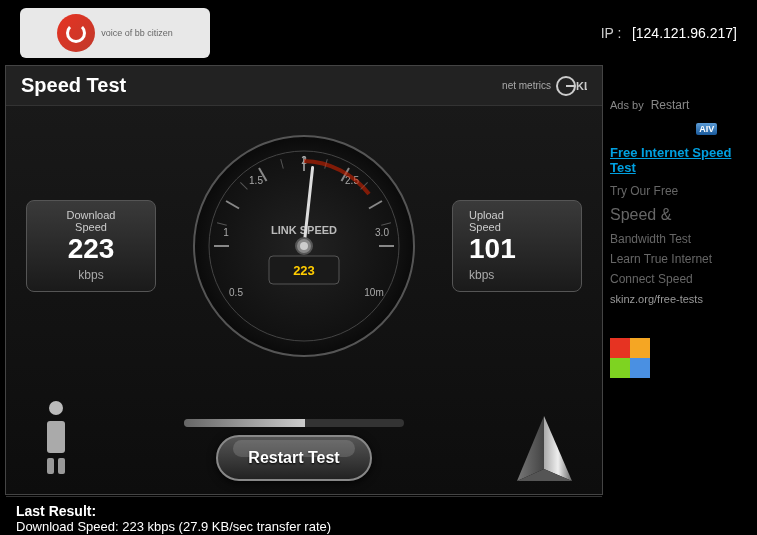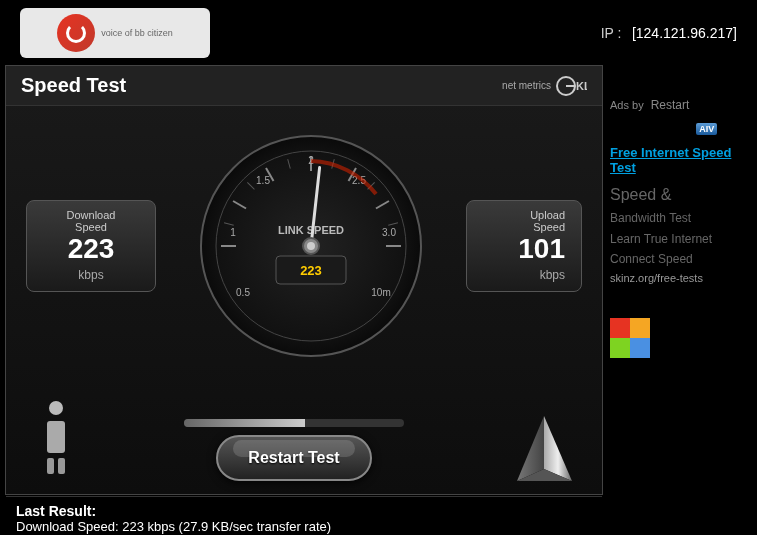--- a/index.html
+++ b/index.html
@@ -146,22 +146,22 @@
     #download-box .unit {
       font-size: 12px;
       color: #aaa;
     }
 
     #upload-box {
       background: linear-gradient(180deg, #3a3a3a, #1a1a1a);
       border: 1px solid #555;
       border-radius: 8px;
       padding: 8px 16px;
-      text-align: right;
-      width: 116px;
+      text-align: left;
+      width: 130px;
       color: #fff;
     }
 
     #upload-box .label {
       font-size: 11px;
       color: #ccc;
     }
 
     #upload-box .value {
       font-size: 28px;
@@ -489,20 +489,21 @@
   <div id="sidebar">
     <div id="ads-by-google">
       <span id="ads-label" style="color:#888;font-size:11px;">Ads by</span>
       <span id="google-text" style="color:#888;font-size:12px;margin-left:3px;">Restart</span>
       <span id="adv-badge" style="background:linear-gradient(180deg,#5b9bd5,#1a5a9c);color:#fff;font-size:9px;font-weight:bold;padding:1px 3px;border-radius:2px;margin-left:3px;margin-top:48px;">AIV</span>
     </div>
 
     <div id="sidebar-title" style="color:#00a0e0;font-size:13px;font-weight:bold;text-decoration:underline;margin-bottom:6px;cursor:pointer;">Free Internet Speed Test</div>
 
     <div id="sidebar-links">
+      <a href="#" style="color:#666;font-size:12px;display:block;line-height:1.7;">Try Our Free</a>
       <a href="#" style="color:#666;font-size:16px;display:block;line-height:1.7;">Speed &amp;</a>
       <a href="#" style="color:#666;font-size:12px;display:block;line-height:1.7;">Bandwidth Test</a>
       <a href="#" style="color:#666;font-size:12px;display:block;line-height:1.7;">Learn True Internet</a>
       <a href="#" style="color:#666;font-size:12px;display:block;line-height:1.7;">Connect Speed</a>
       <a href="#" style="color:#999;font-size:11px;display:block;line-height:1.7;">skinz.org/free-tests</a>
     </div>
 
     <div style="margin-top:30px;">
       <svg width="40" height="40" viewBox="0 0 40 40">
         <rect x="0" y="0" width="20" height="20" fill="#e63322"></rect>

